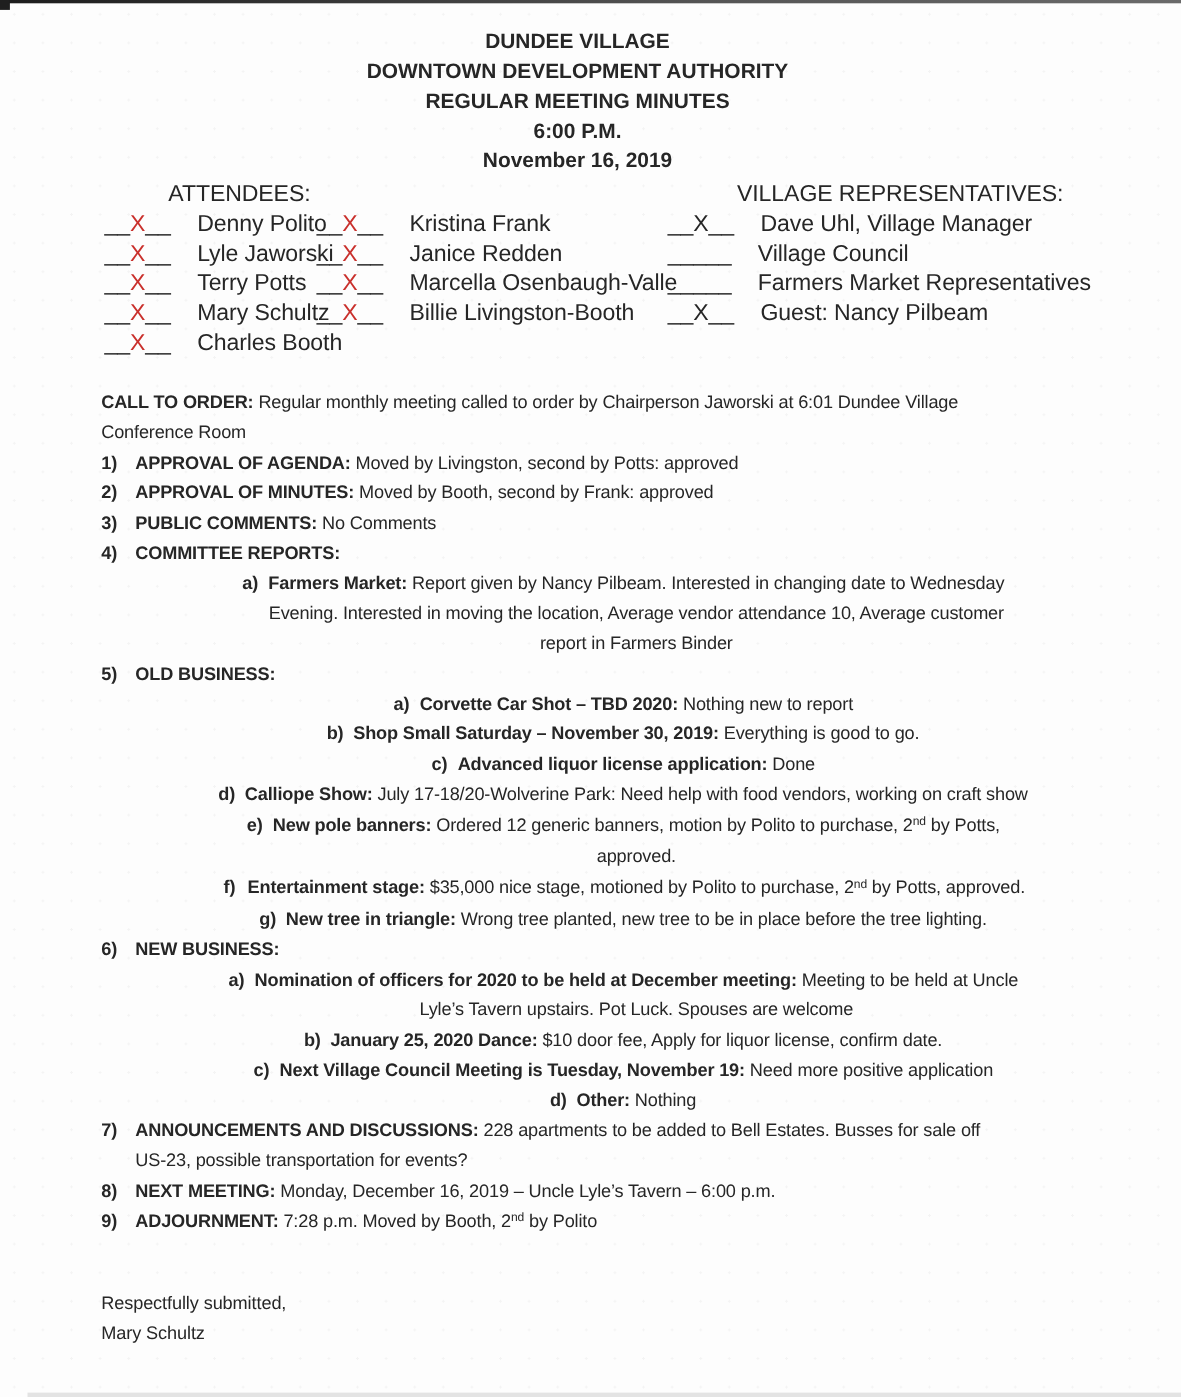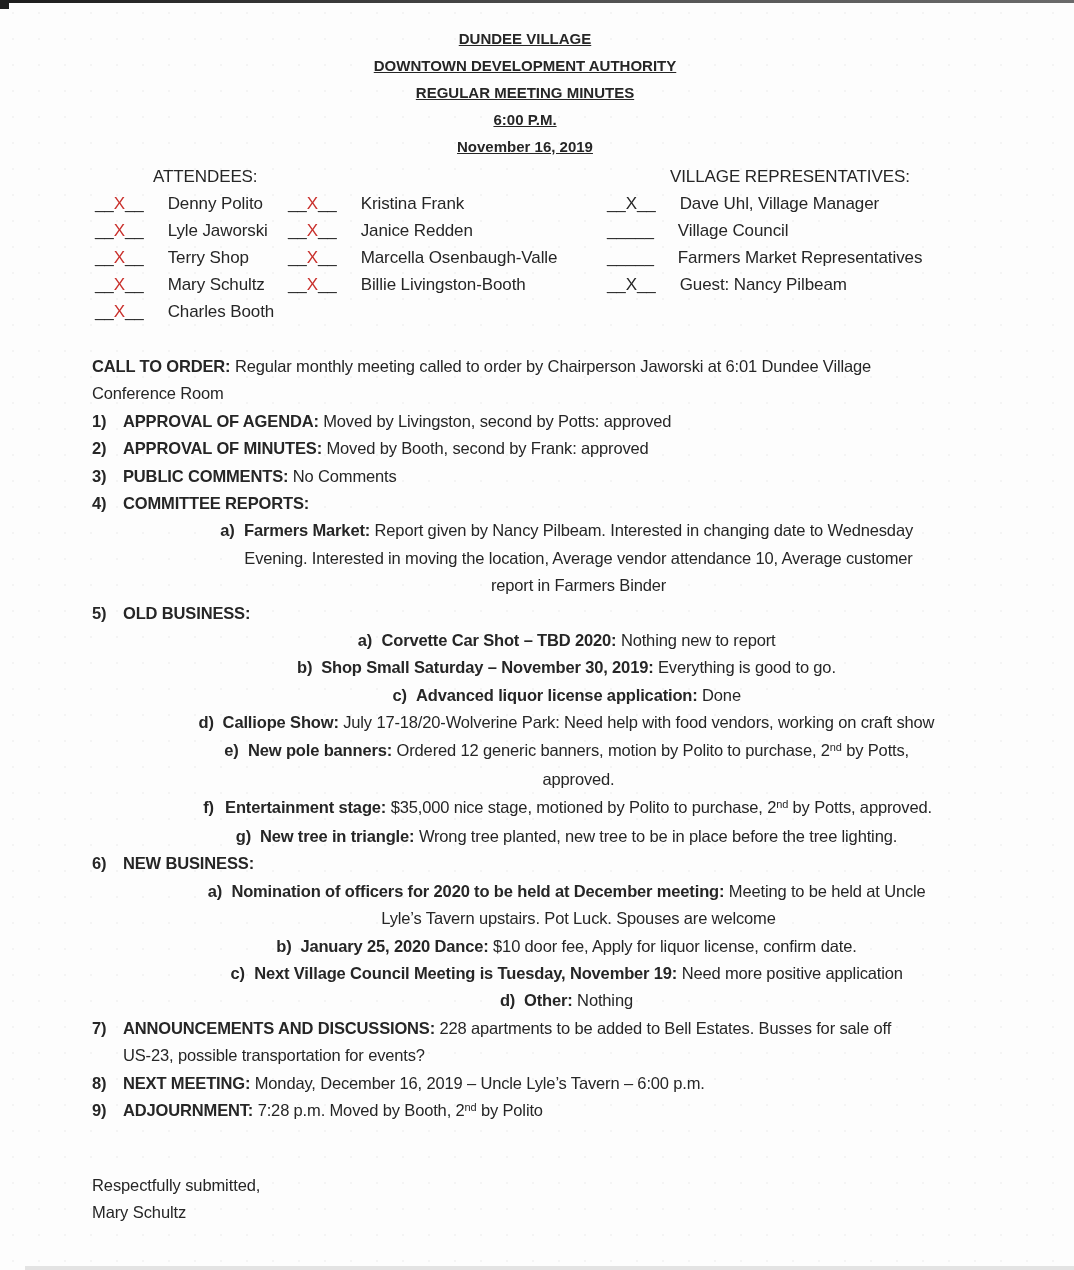--- a/index.html
+++ b/index.html
@@ -12,23 +12,23 @@
     font-family:"Liberation Sans", sans-serif;
     color:#262626;
     overflow:hidden;
   }
   
   .scan-top{position:absolute;top:0;left:0;width:100%;height:3px;background:linear-gradient(to right,#1c1c1c,#555 60%,#6a6a6a);}
   .scan-top-left{position:absolute;top:0;left:0;width:9px;height:9px;background:#1f1f1f;}
   .scan-bottom{position:absolute;bottom:0;left:25px;right:0;height:4px;background:#e3e3e3;}
 
   .titles{position:absolute;top:25px;left:90px;width:870px;text-align:center;
-    font-weight:bold;font-size:15px;line-height:27px;white-space:nowrap;text-decoration:underline;}
+    font-weight:bold;font-size:19px;line-height:27px;white-space:nowrap;}
 
-  .att-col{position:absolute;font-size:17px;line-height:27px;letter-spacing:-0.1px;white-space:nowrap;}
+  .att-col{position:absolute;font-size:21px;line-height:27px;letter-spacing:-0.1px;white-space:nowrap;}
   .col1{left:95px;top:163px;}
   .col2{left:288px;top:190px;}
   .col3{left:607px;top:163px;}
   .att-header{padding-left:58px;}
   .col3 .att-header{padding-left:63px;}
   .xmark{color:#c9302c;}
   .att-name{margin-left:24px;}
 
   .main{position:absolute;left:92px;top:353px;width:920px;
     font-size:16.5px;line-height:27.4px;letter-spacing:-0.15px;}
@@ -55,21 +55,21 @@
     <div>DOWNTOWN DEVELOPMENT AUTHORITY</div>
     <div>REGULAR MEETING MINUTES</div>
     <div>6:00 P.M.</div>
     <div>November 16, 2019</div>
   </div>
 
   <div class="att-col col1">
     <div class="att-header">ATTENDEES:</div>
     <div><span><span>__</span><span class="xmark">X</span><span>__</span></span><span class="att-name">Denny Polito</span></div>
     <div><span><span>__</span><span class="xmark">X</span><span>__</span></span><span class="att-name">Lyle Jaworski</span></div>
-    <div><span><span>__</span><span class="xmark">X</span><span>__</span></span><span class="att-name">Terry Shop</span></div>
+    <div><span><span>__</span><span class="xmark">X</span><span>__</span></span><span class="att-name">Terry Potts</span></div>
     <div><span><span>__</span><span class="xmark">X</span><span>__</span></span><span class="att-name">Mary Schultz</span></div>
     <div><span><span>__</span><span class="xmark">X</span><span>__</span></span><span class="att-name">Charles Booth</span></div>
   </div>
 
   <div class="att-col col2">
     <div><span><span>__</span><span class="xmark">X</span><span>__</span></span><span class="att-name">Kristina Frank</span></div>
     <div><span><span>__</span><span class="xmark">X</span><span>__</span></span><span class="att-name">Janice Redden</span></div>
     <div><span><span>__</span><span class="xmark">X</span><span>__</span></span><span class="att-name">Marcella Osenbaugh-Valle</span></div>
     <div><span><span>__</span><span class="xmark">X</span><span>__</span></span><span class="att-name">Billie Livingston-Booth</span></div>
   </div>

